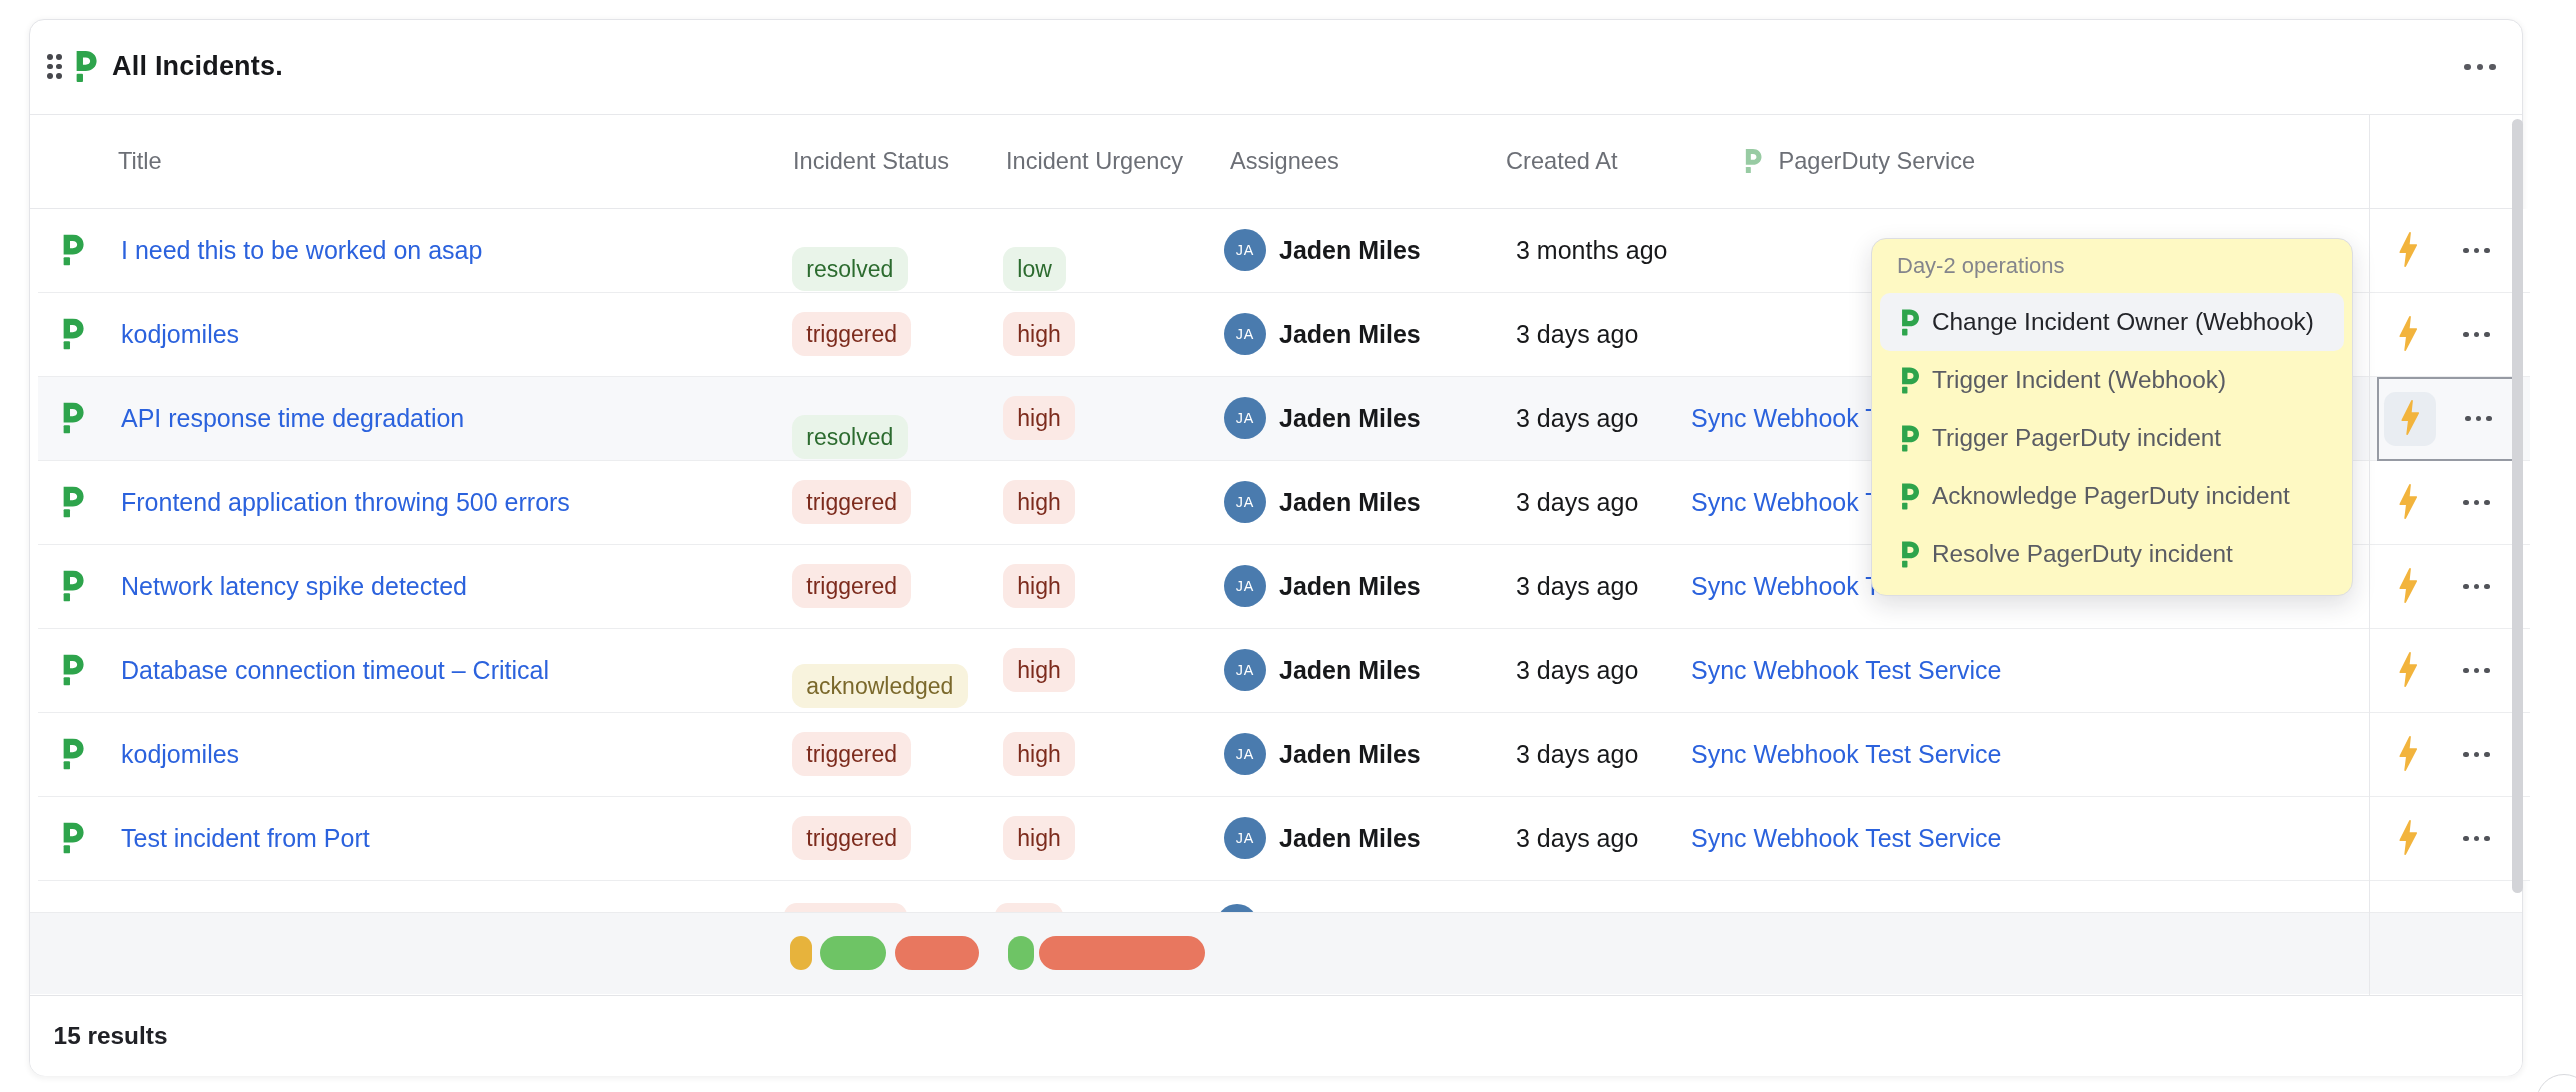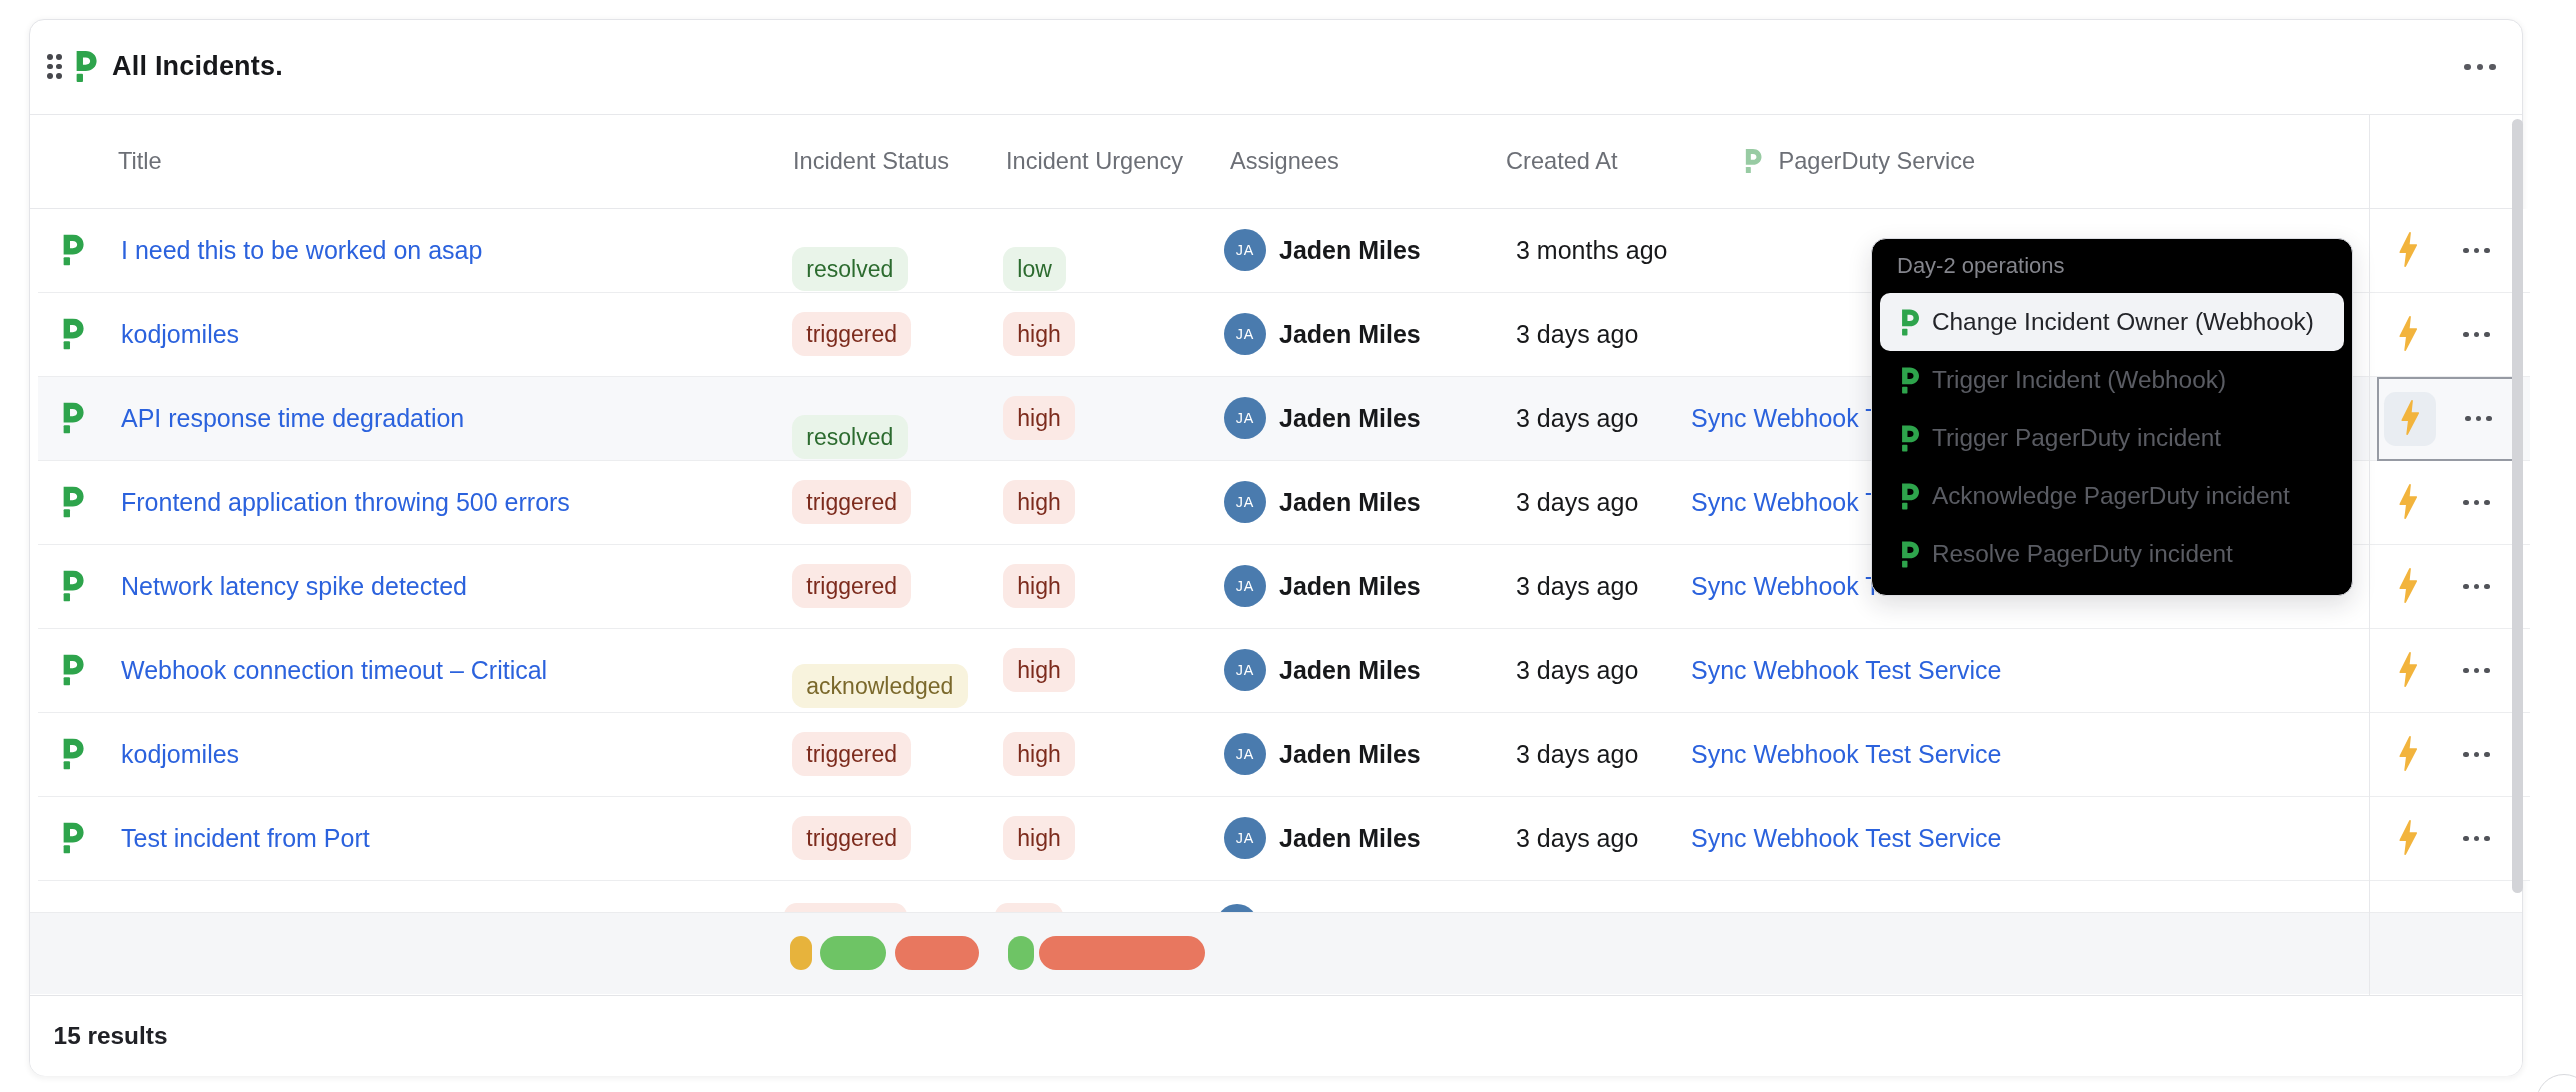--- a/index.html
+++ b/index.html
@@ -94,21 +94,21 @@
   .tfoot { position: absolute; left: 0; top: 975px; width: 100%; height: 81px;
     border-top: 0.8px solid #E4E5E8; display: flex; align-items: center; padding-left: 23.6px;
     background: #fff; z-index: 5; border-radius: 0 0 15px 15px; }
   .results { font-size: 24.4px; font-weight: 700; color: #202126; }
   
   .vdivider { position: absolute; left: 2339px; top: 95px; width: 0.8px; height: 880px; background: #E7E8EB; z-index: 6; }
   .scroll-thumb { position: absolute; left: 2482px; top: 99px; width: 11px; height: 774px;
     background: #D3D4D8; border-radius: 5.9px; z-index: 7; cursor: pointer; }
   
   .dropdown { position: absolute; left: 1871px; top: 238px; width: 482px; z-index: 100;
-    background: #000000; border: 0.8px solid #DCDDE2; border-radius: 15px;
+    background: #fef9c3; border: 0.8px solid #DCDDE2; border-radius: 15px;
     box-shadow: 0 8.4px 25px rgba(30,30,40,.14); padding-bottom: 11.8px; }
   .dd-label { height: 54px; display: flex; align-items: center; padding-left: 25px;
     font-size: 22px; color: #84858C; }
   .dd-items { padding: 0 8.4px; }
   .dd-item { height: 58px; display: flex; align-items: center; gap: 13px; padding-left: 18.5px;
     border-radius: 10px; font-size: 24.4px; color: #5A5C63; cursor: pointer; white-space: nowrap; }
   .dd-item.hl-true { background: #F2F3F6; color: #232429; }
   
   .fab-peek { position: absolute; left: 2536px; top: 1074px; width: 56px; height: 56px;
     border-radius: 50%; background: #fff; border: 1.7px solid #D8D9DD; z-index: 10; }
@@ -326,21 +326,21 @@
           </button>
         </div>
       </div>
 
       <div class="row state-normal">
         <span class="picon p-icon p-green">
           <svg width="23.6" height="31" viewBox="0 0 26 34">
             <use href="#pd-p"></use>
           </svg>
         </span>
-        <a class="cell-title">Webhook connection timeout – Critical</a>
+        <a class="cell-title">Database connection timeout – Critical</a>
         <span class="badge b-status c-yellow">acknowledged</span>
         <span class="badge b-urgency c-red">high</span>
         <span class="avatar">
           <span>JA</span>
         </span>
         <span class="cell-assignee">Jaden Miles</span>
         <span class="cell-created">3 days ago</span>
         <a class="cell-service">Sync Webhook Test Service</a>
         <div class="actions focused-false">
           <button class="bolt-btn">

